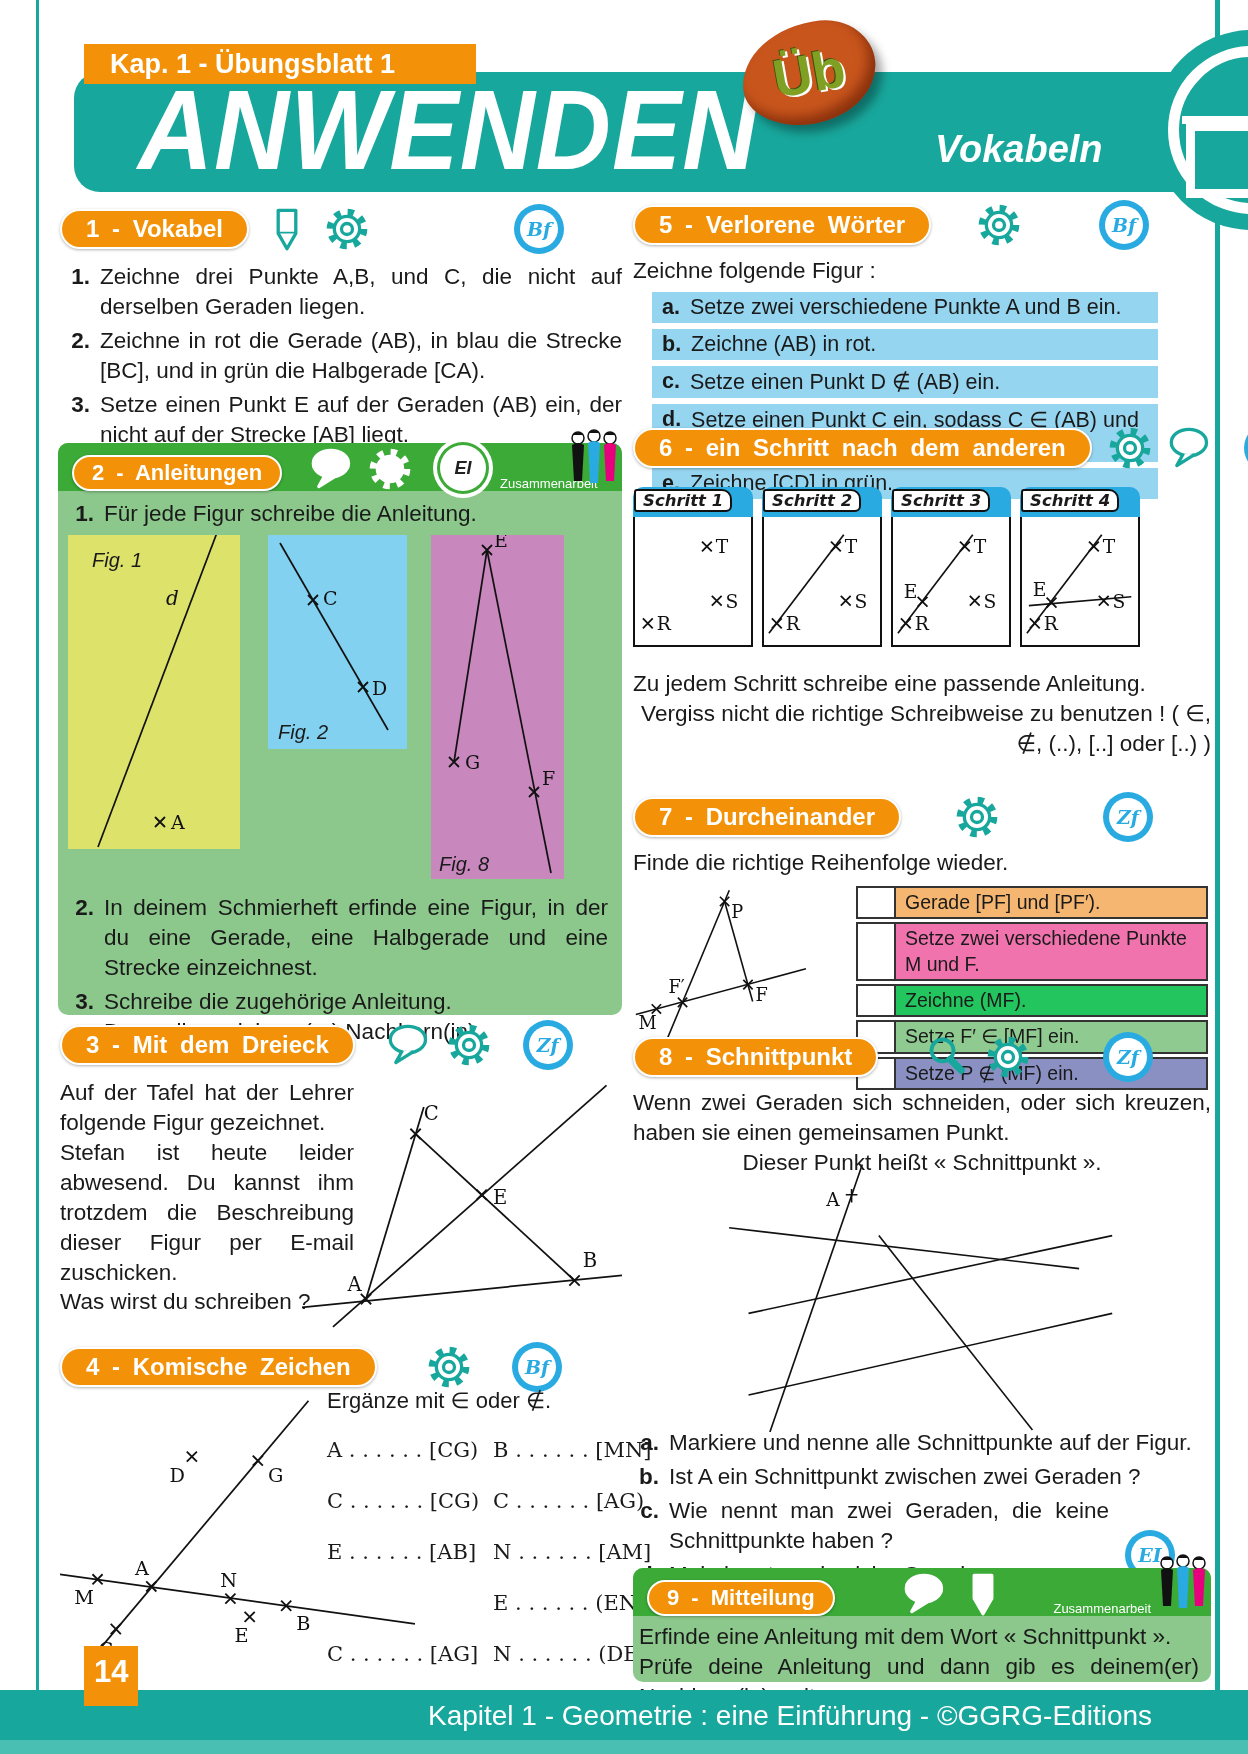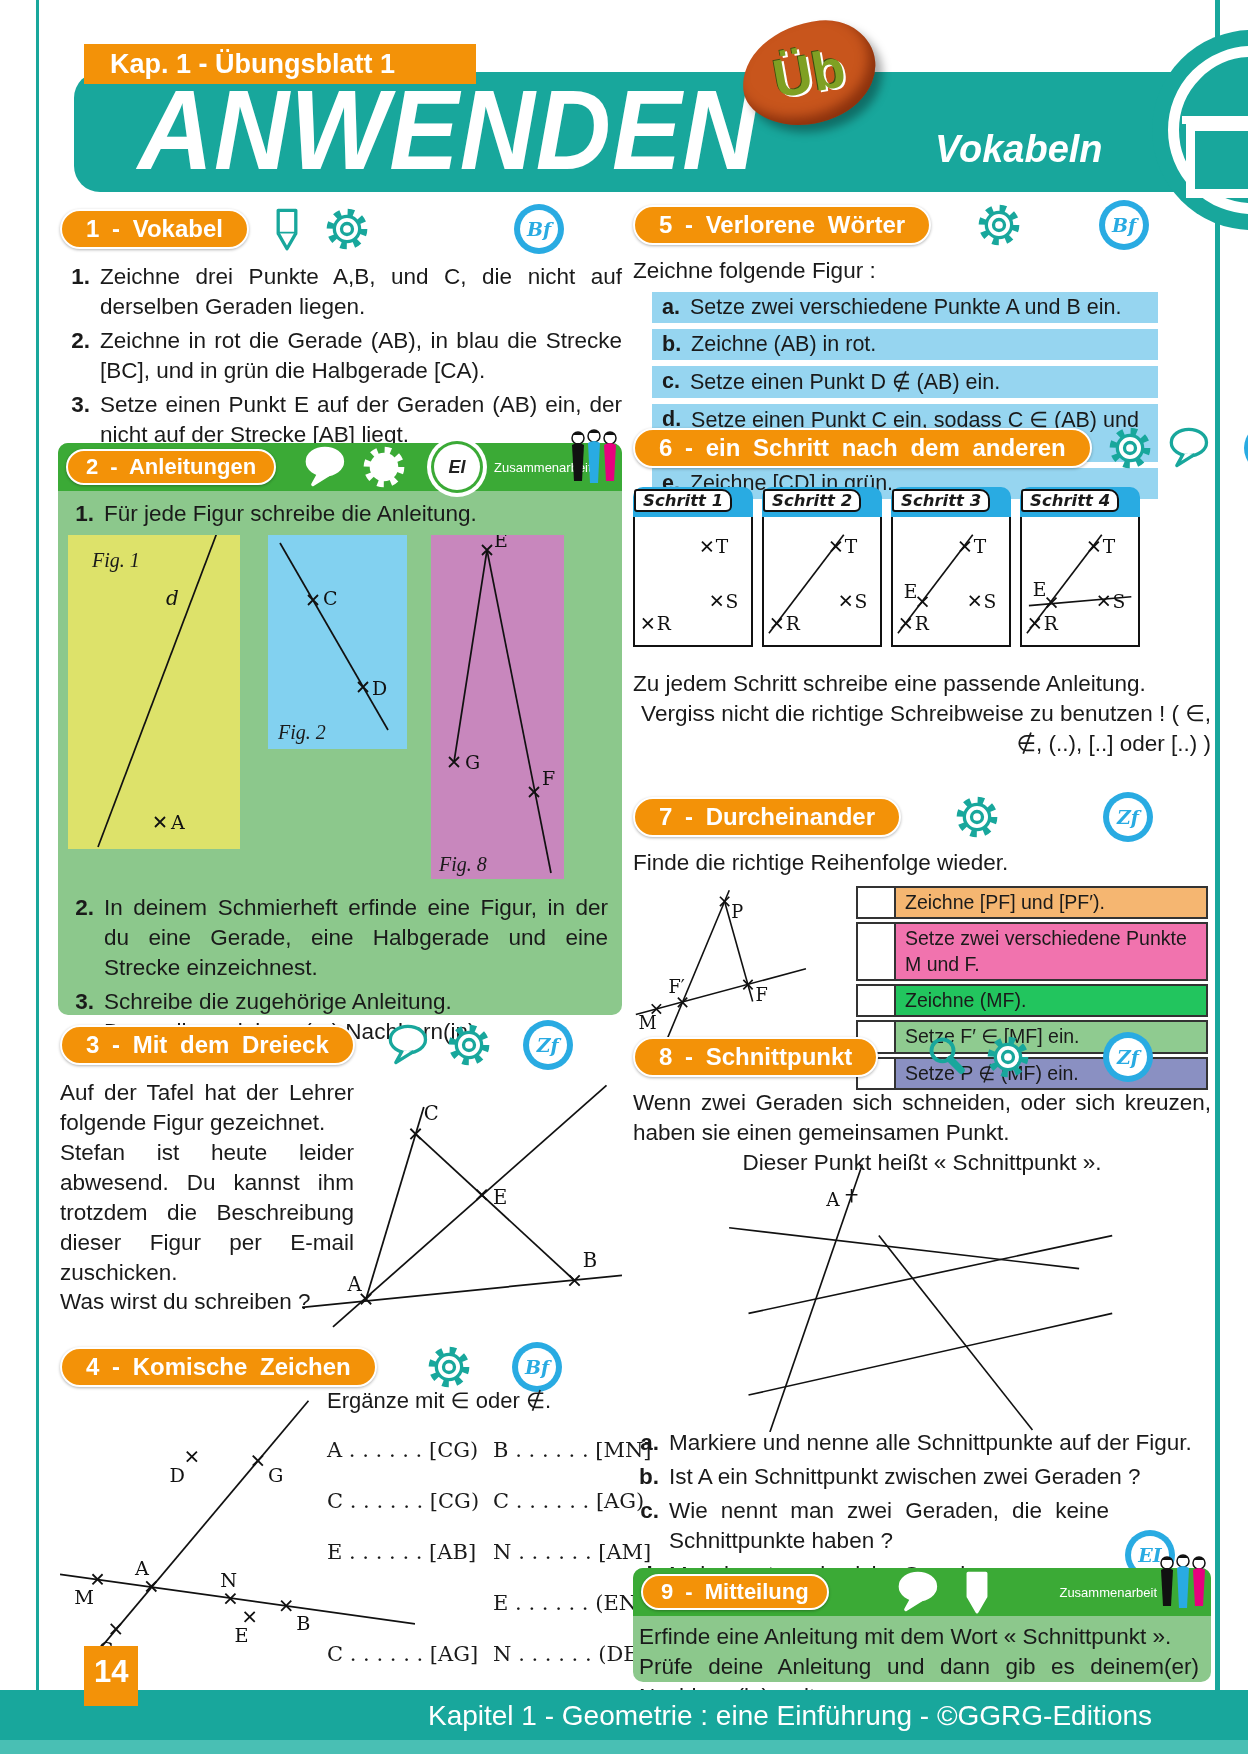--- a/index.html
+++ b/index.html
@@ -42,29 +42,29 @@
   .block{position:absolute}
   .txt{font-size:22.5px;line-height:1.33;text-align:justify}
   .nlist{margin:0;padding:0;list-style:none}
   .nitem{display:flex;gap:10px;margin-bottom:4px}
   .nitem .nn{font-weight:bold;flex:none;width:30px;text-align:right}
   .math{font-family:"DejaVu Serif",serif}
 
   
   .gpanel{background:#8CC88C;border-radius:10px}
   .gstrip{position:relative;height:48px;background:#3BAA36;border-radius:10px 10px 0 0;
-      display:flex;align-items:center;gap:14px;padding:0 8px}
+      display:flex;align-items:flex-end;gap:14px;padding:0 14px}
   .gstrip .pill{font-size:22px;padding:3px 18px}
   .collab{color:#fff;font-size:13px;margin-left:auto;margin-right:46px}
   .people{position:absolute;right:2px;top:-14px;width:52px;height:58px}
 
   
   .figrow{display:flex;align-items:flex-start;padding-left:10px;margin-top:6px}
   .figbox{position:relative}
-  .figlab{position:absolute;font-style:italic;font-size:20px;font-family:Liberation Serif, serif}
+  .figlab{position:absolute;font-style:italic;font-size:20px;font-family:Liberation Sans, sans-serif}
   .f1{width:172px;height:314px;background:#dde26a}
   .f2{width:139px;height:214px;background:#82d1f0;margin-left:28px}
   .f3{width:133px;height:344px;background:#c887bd;margin-left:24px}
 
   
   .brow{background:#96d5f0;margin:6px 0 6px 19px;width:506px;padding:3px 10px;box-sizing:border-box;
       font-size:21.5px;display:flex;gap:10px}
   .brow .bn{font-weight:bold;flex:none}
 
   
@@ -481,21 +481,21 @@
         <use href="#x" transform="translate(25,127)"></use>
           <text class="pl" x="6" y="148">M</text>
         <use href="#x" transform="translate(53,120)"></use>
           <text class="pl" x="38" y="110">F′</text>
         <use href="#x" transform="translate(123,101)"></use>
           <text class="pl" x="131" y="118">F</text>
       </svg>
       <div class="ex7tab">
         <div class="trow">
             <span class="blankc"></span>
-            <span class="colc">Zeichne [PF] und [PF′).</span>
+            <span class="colc">Gerade [PF] und [PF′).</span>
           </div>
         <div class="trow">
             <span class="blankc"></span>
             <span class="colc">Setze zwei verschiedene Punkte M und F.</span>
           </div>
         <div class="trow">
             <span class="blankc"></span>
             <span class="colc">Zeichne (MF).</span>
           </div>
         <div class="trow">

